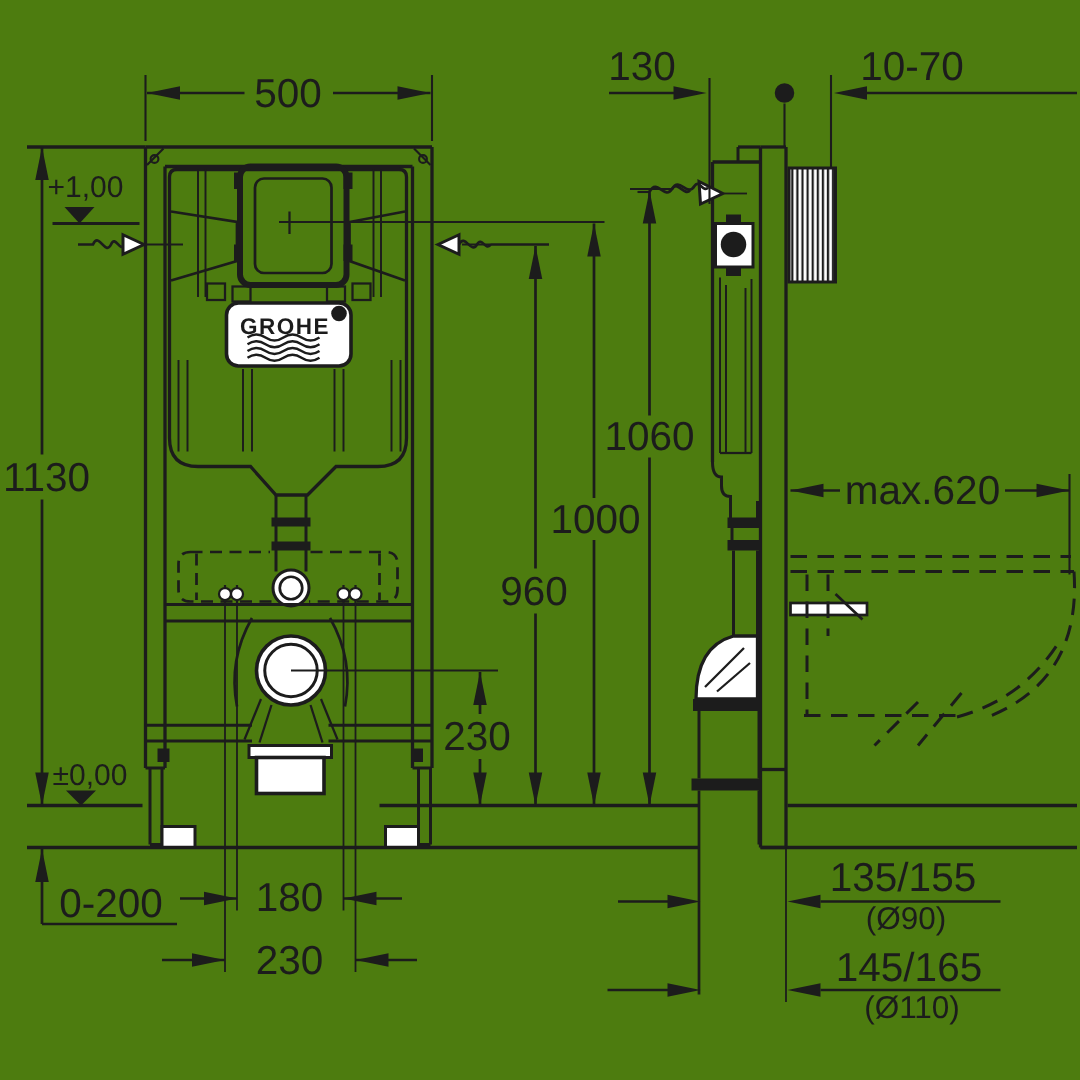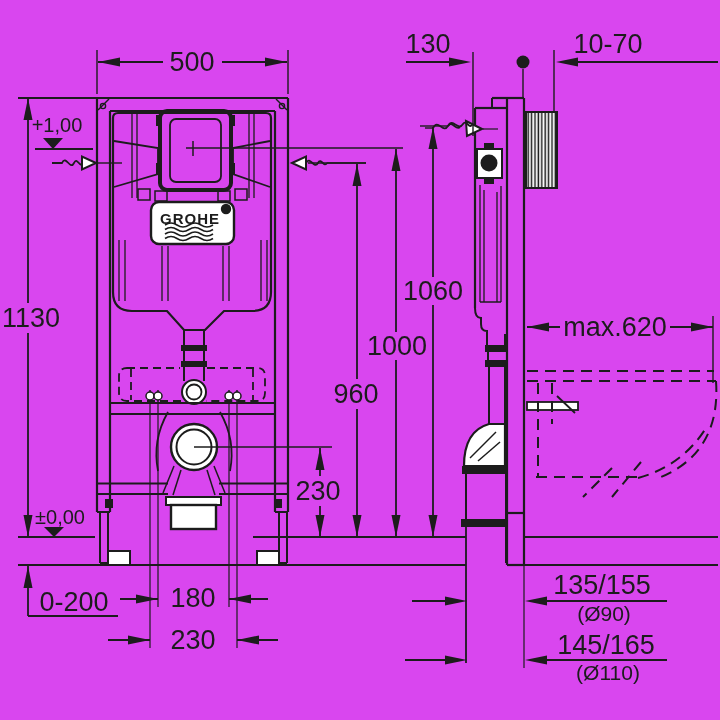--- a/index.html
+++ b/index.html
@@ -1,16 +1,16 @@
 <!DOCTYPE html>
 <html><head>
 <meta charset="utf-8">
 <style>
   html,body{margin:0;padding:0;background:#e8e8e8;}
-  .canvas{position:relative;width:720px;height:720px;background:#d946ef;overflow:hidden;
+  .canvas{position:relative;width:720px;height:720px;background:#4d7c0f;overflow:hidden;
           font-family:"Liberation Sans",sans-serif;}
   svg{display:block;}
   text{fill:#1c1c1c;font-family:"Liberation Sans",sans-serif;}
   .dim{font-size:27px;}
   .dim-small{font-size:21px;}
   .level{font-size:20px;}
   .logo-text{font-size:15px;font-weight:bold;letter-spacing:1px;}
 </style>
 </head>
 <body>

